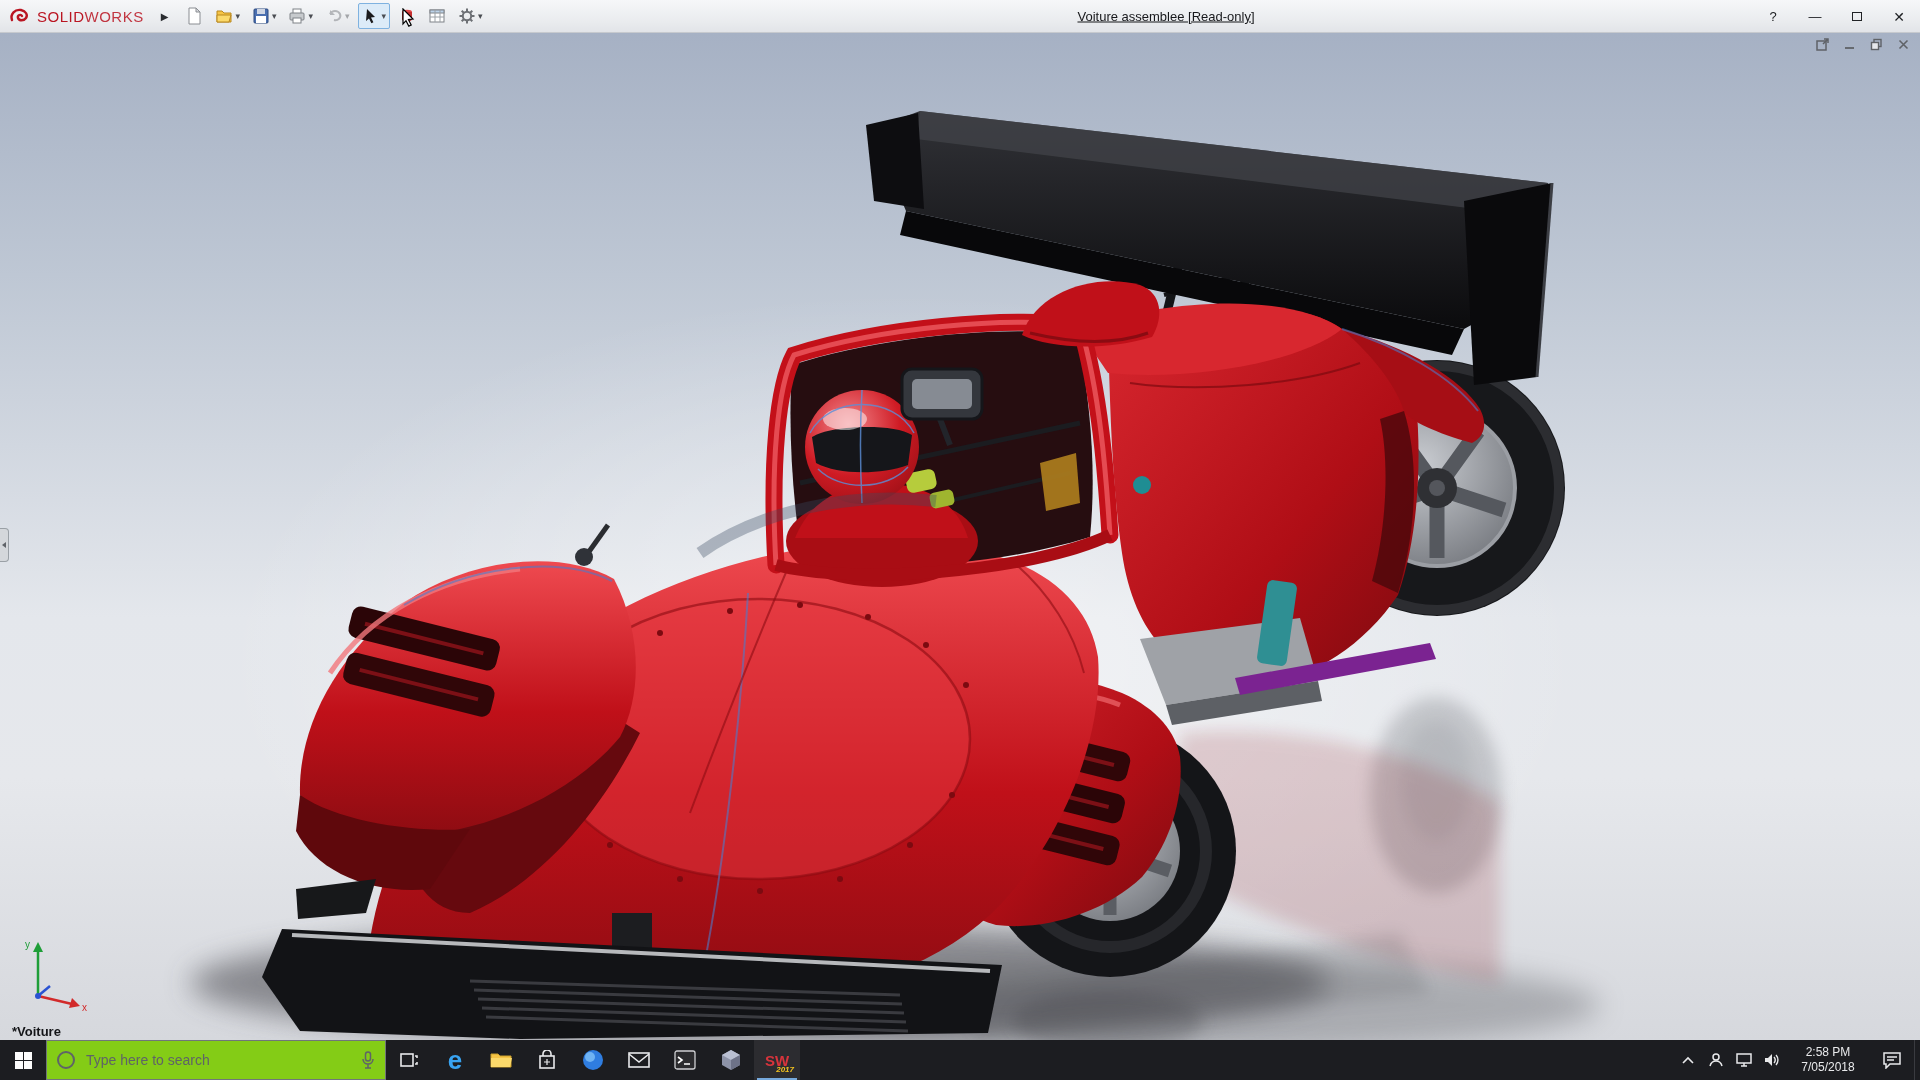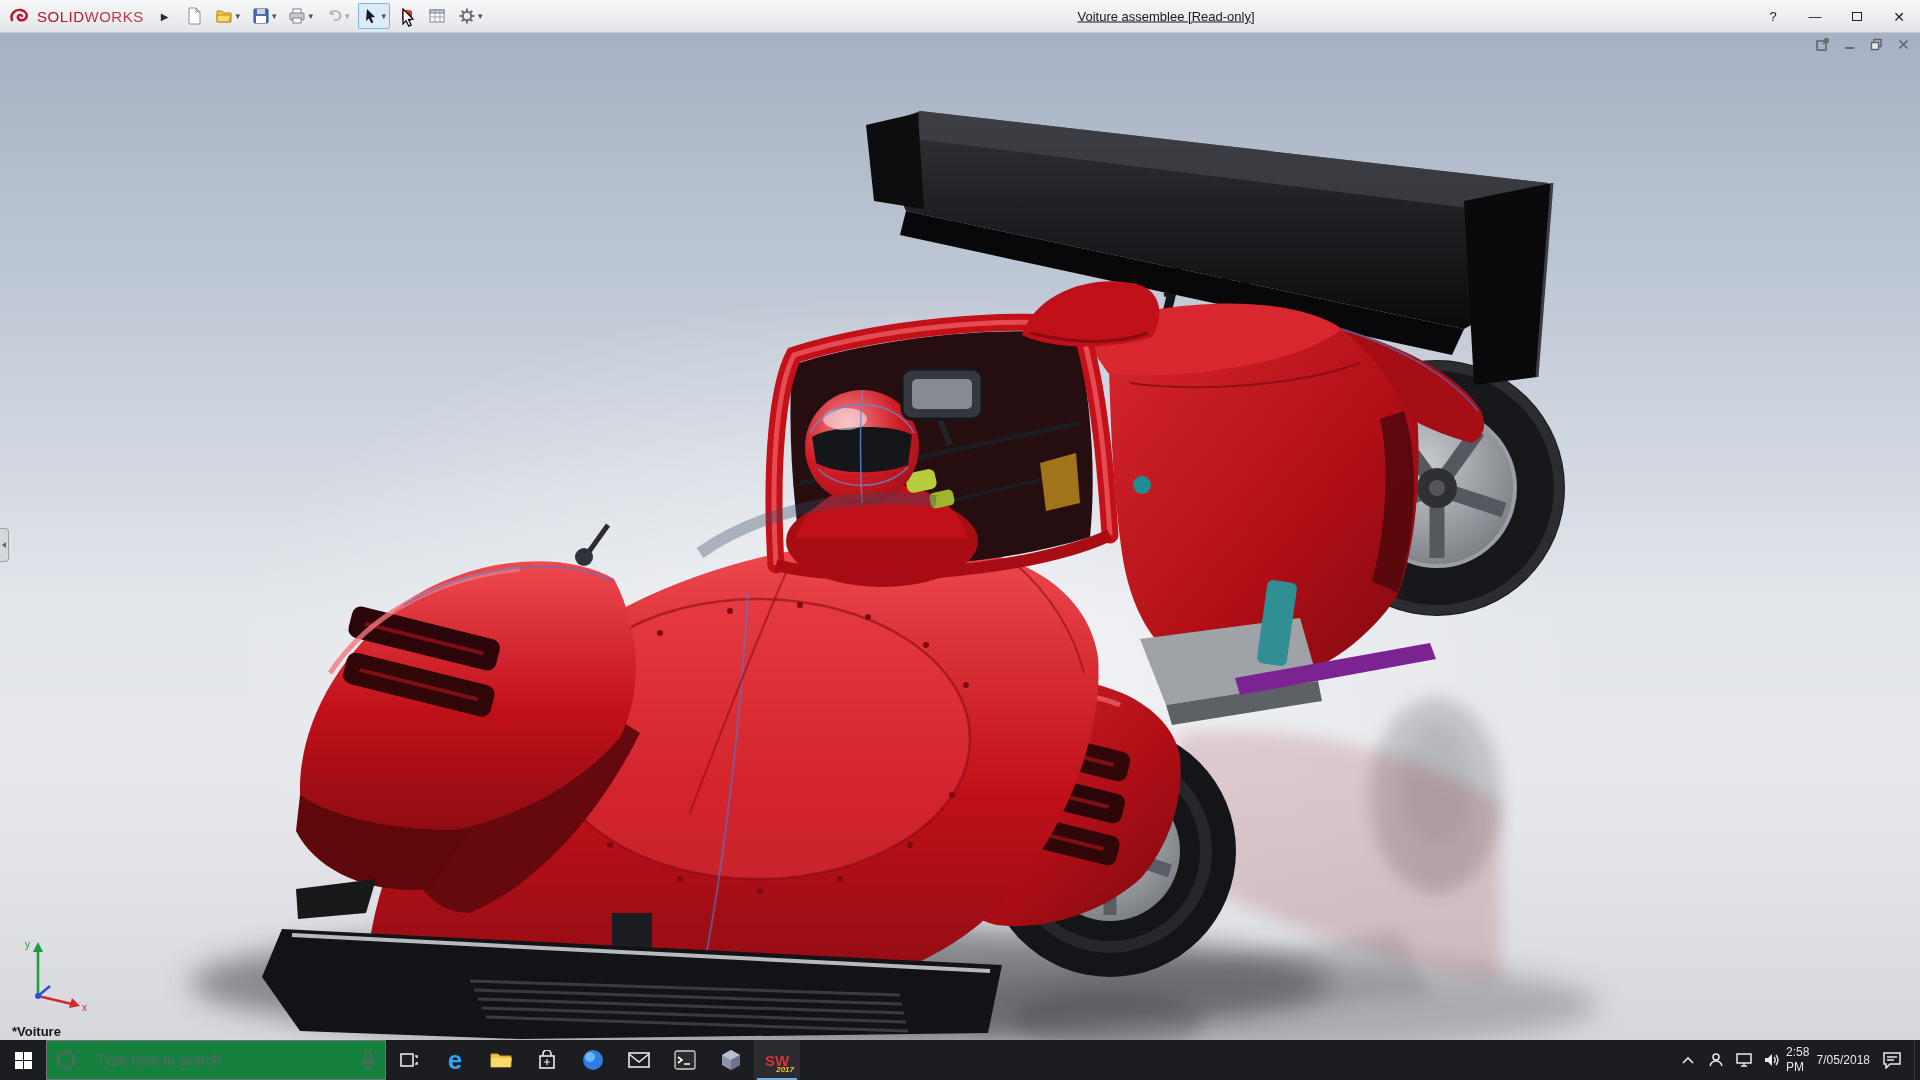--- a/index.html
+++ b/index.html
@@ -44,33 +44,33 @@
   .view-label{position:absolute;left:12px;bottom:1px;font-size:13px;font-weight:bold;color:#141518;}
   .triad{position:absolute;left:22px;bottom:28px;}
 
   
   .cursor{position:absolute;left:402px;top:8px;z-index:50;pointer-events:none;}
 
   
   .taskbar{position:absolute;left:0;right:0;bottom:0;height:40px;background:#1c1d21;
     display:flex;align-items:stretch;color:#e8e9eb;}
   .tb-btn{width:46px;display:flex;align-items:center;justify-content:center;position:relative;}
-  .search-box{width:340px;background:#15803d;border:1px solid #70757a;display:flex;align-items:center;padding:0 10px;gap:20px;}
+  .search-box{width:340px;background:#84cc16;border:1px solid #70757a;display:flex;align-items:center;padding:0 10px;gap:9px;}
   .cortana-ring{width:18px;height:18px;border:2px solid #5f6368;border-radius:50%;flex:0 0 auto;}
   .search-box input{flex:1;border:none;outline:none;font-size:14px;color:#202124;background:transparent;min-width:0;}
   .search-box input::placeholder{color:#5f6368;opacity:1;}
   .edge-e{font-size:26px;font-weight:bold;color:#38a3f1;line-height:1;}
   .sw-icon{position:relative;width:30px;height:30px;display:flex;align-items:center;justify-content:center;}
   .sw-letters{font-size:15px;font-weight:bold;color:#d8343c;letter-spacing:0;}
   .sw-year{position:absolute;right:-2px;bottom:1px;font-size:8px;font-style:italic;font-weight:bold;color:#f2c21f;}
   .tb-btn.active{background:rgba(255,255,255,.07);align-items:center;}
   .tb-btn.active::after{content:"";position:absolute;left:3px;right:3px;bottom:0;height:2px;background:#76a9dc;}
   .tray{margin-left:auto;display:flex;align-items:stretch;}
   .tray-btn{width:28px;display:flex;align-items:center;justify-content:center;}
-  .clock{width:84px;display:flex;flex-direction:row;align-items:center;justify-content:center;font-size:12px;line-height:1.25;}
+  .clock{width:84px;display:flex;flex-direction:column;align-items:center;justify-content:center;font-size:12px;line-height:1.25;}
   .action-center{width:44px;display:flex;align-items:center;justify-content:center;}
   .show-desktop{width:6px;border-left:1px solid #3a3b40;}
 </style>
 </head>
 <body>
 
 <div class="screen">
 
   <div class="titlebar">
     <div class="brand">

